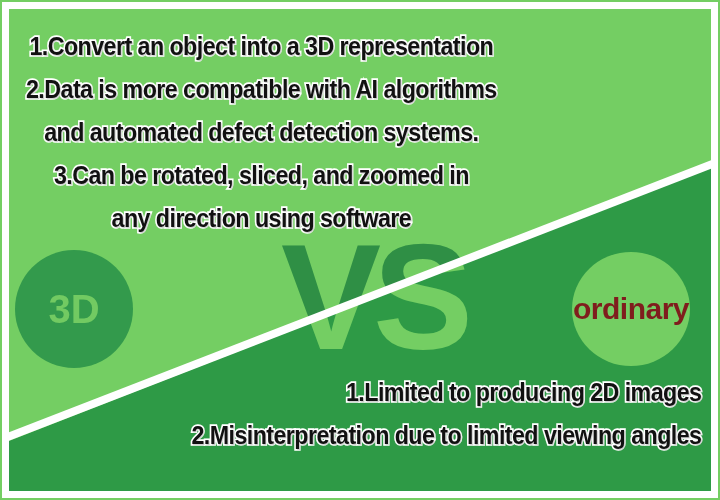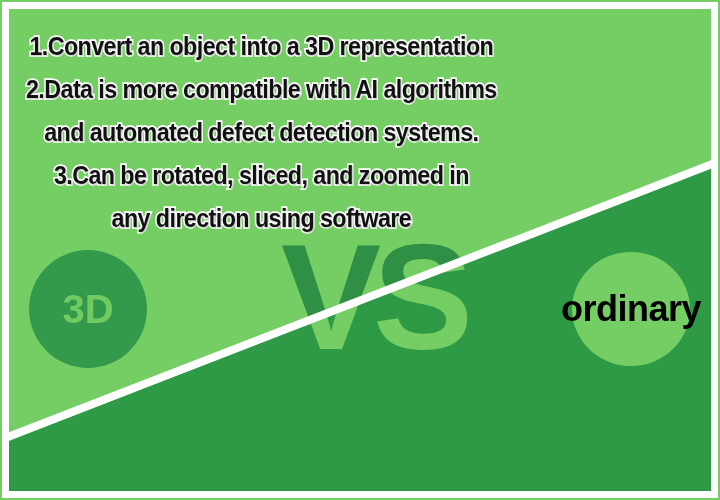--- a/index.html
+++ b/index.html
@@ -98,21 +98,21 @@
   
   .circle {
     position: absolute;
     border-radius: 50%;
     display: flex;
     align-items: center;
     justify-content: center;
     z-index: 4;
   }
   .circle-3d {
-    left: 20px;
+    left: 6px;
     top: 241px;
     width: 118px;
     height: 118px;
     background: #339a4c;
   }
   .circle-3d .circle-label {
     font-family: "Liberation Sans", sans-serif;
     font-weight: bold;
     font-size: 40px;
     color: #72ca62;
@@ -122,22 +122,22 @@
     left: 563px;
     top: 243px;
     width: 118px;
     height: 114px;
     background: #74ce63;
   }
   .circle-ordinary .circle-label {
     position: absolute;
     font-family: "Liberation Sans", sans-serif;
     font-weight: bold;
-    font-size: 36px;
-    color: #000000;
+    font-size: 30px;
+    color: #7f1d1d;
     letter-spacing: -0.5px;
     white-space: nowrap;
     left: 50%;
     transform: translateX(-50%);
   }
 
   
   .vs-wrap {
     position: absolute;
     left: 0;
@@ -212,15 +212,19 @@
     </div>
 
     <div class="top-text">
       <div class="line">1.Convert an object into a 3D representation</div>
       <div class="line">2.Data is more compatible with AI algorithms</div>
       <div class="line">and automated defect detection systems.</div>
       <div class="line">3.Can be rotated, sliced, and zoomed in</div>
       <div class="line"> any direction using software</div>
     </div>
 
+    <div class="bottom-text">
+      <div class="line">1.Limited to producing 2D images</div>
+      <div class="line">2.Misinterpretation due to limited viewing angles</div>
+    </div>
 
   </div>
 </div>
 
 </body></html>

